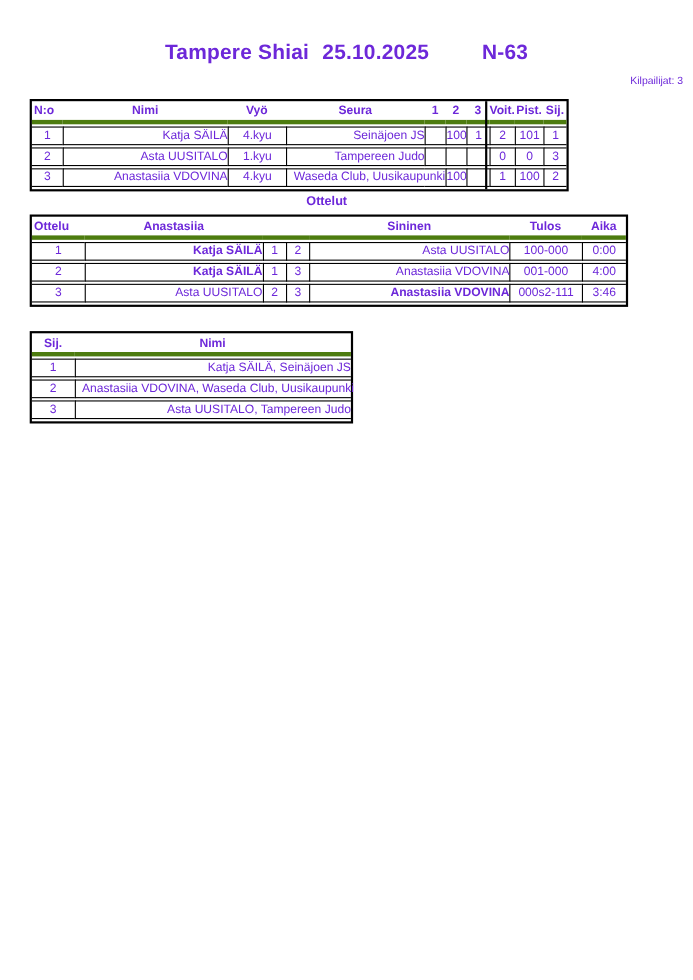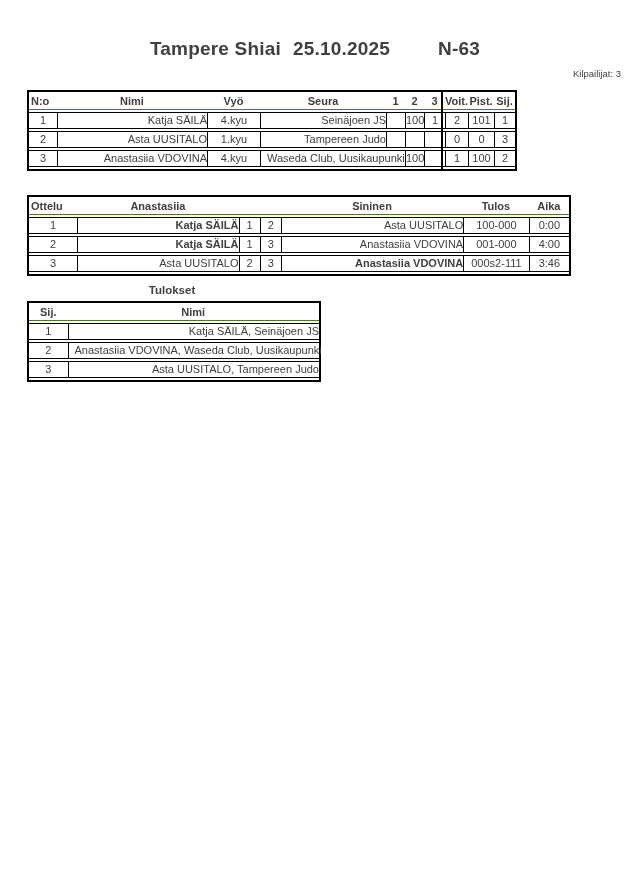--- a/index.html
+++ b/index.html
@@ -1,18 +1,18 @@
 <!DOCTYPE html>
 <html><head>
 <meta charset="utf-8">
 <style>
   html,body{margin:0;padding:0;background:#e8e8e8;}
   .page{
     position:relative;width:630px;height:891px;background:#ffffff;
-    font-family:"Liberation Sans","DejaVu Sans",sans-serif;color:#404040;
+    font-family:"Liberation Sans","DejaVu Sans",sans-serif;color:#6d28d9;
     margin:0 auto;overflow:hidden;
   }
   .main-title{
     position:absolute;top:38px;left:0;width:630px;
     display:flex;justify-content:center;align-items:baseline;
     font-size:19px;font-weight:bold;letter-spacing:0.2px;
   }
   .main-title .t-event{margin-right:12px;}
   .main-title .t-date{margin-right:48px;}
   .section-title{position:absolute;font-size:11.5px;font-weight:bold;text-align:center;}
@@ -23,21 +23,21 @@
   }
   .tbl-wrap{position:absolute;border:2px solid #000;background:#fff;}
   .tbl-wrap table{
     width:100%;border-collapse:separate;border-spacing:0 2px;
     font-size:11px;table-layout:fixed;
   }
   th,td{
     padding:0;height:15px;line-height:15px;text-align:center;
     font-size:11px;white-space:nowrap;overflow:visible;
   }
-  th{font-weight:bold;border-bottom:1px solid #4d7c0f;}
+  th{font-weight:bold;border-bottom:4px solid #4d7c0f;}
   td{border-top:1px solid #000;border-bottom:1px solid #000;}
   td.bl{border-left:1px solid #000;}
   td.no-bl{border-left:none;}
   .c-left{text-align:right;padding-left:6px;}
   .h-left{text-align:left;padding-left:2px;}
   .bold{font-weight:bold;}
   .vsep{position:absolute;top:0;bottom:0;width:2px;background:#000;}
   #tbl-competitors{left:27px;top:90px;width:486px;}
   #tbl-matches{left:27px;top:195px;width:540px;}
   #tbl-results{left:27px;top:301px;width:290px;}
@@ -121,20 +121,21 @@
             <td class="bl"></td>
             <td class="bl">1</td>
             <td class="bl">100</td>
             <td class="bl">2</td>
           </tr>
         </tbody>
     </table>
     <div class="vsep" style="left:412px;"></div>
   </div>
 
+  <div class="section-title ttl-matches">Ottelut</div>
 
   <div class="tbl-wrap" id="tbl-matches">
     <table>
       <colgroup>
         <col style="width:48px">
           <col style="width:160px">
           <col style="width:21px">
         <col style="width:21px">
           <col style="width:181px">
           <col style="width:65px">
@@ -176,21 +177,20 @@
             <td class="bl">2</td>
             <td class="bl">3</td>
             <td class="bl c-left bold">Anastasiia VDOVINA</td>
             <td class="bl">000s2-111</td>
             <td class="bl">3:46</td>
           </tr>
         </tbody>
     </table>
   </div>
 
-  <div class="section-title ttl-results">Tulokset</div>
 
   <div class="tbl-wrap" id="tbl-results">
     <table>
       <colgroup>
         <col style="width:38px">
           <col style="width:248px">
       </colgroup>
       <thead>
           <tr>
             <th>Sij.</th>

